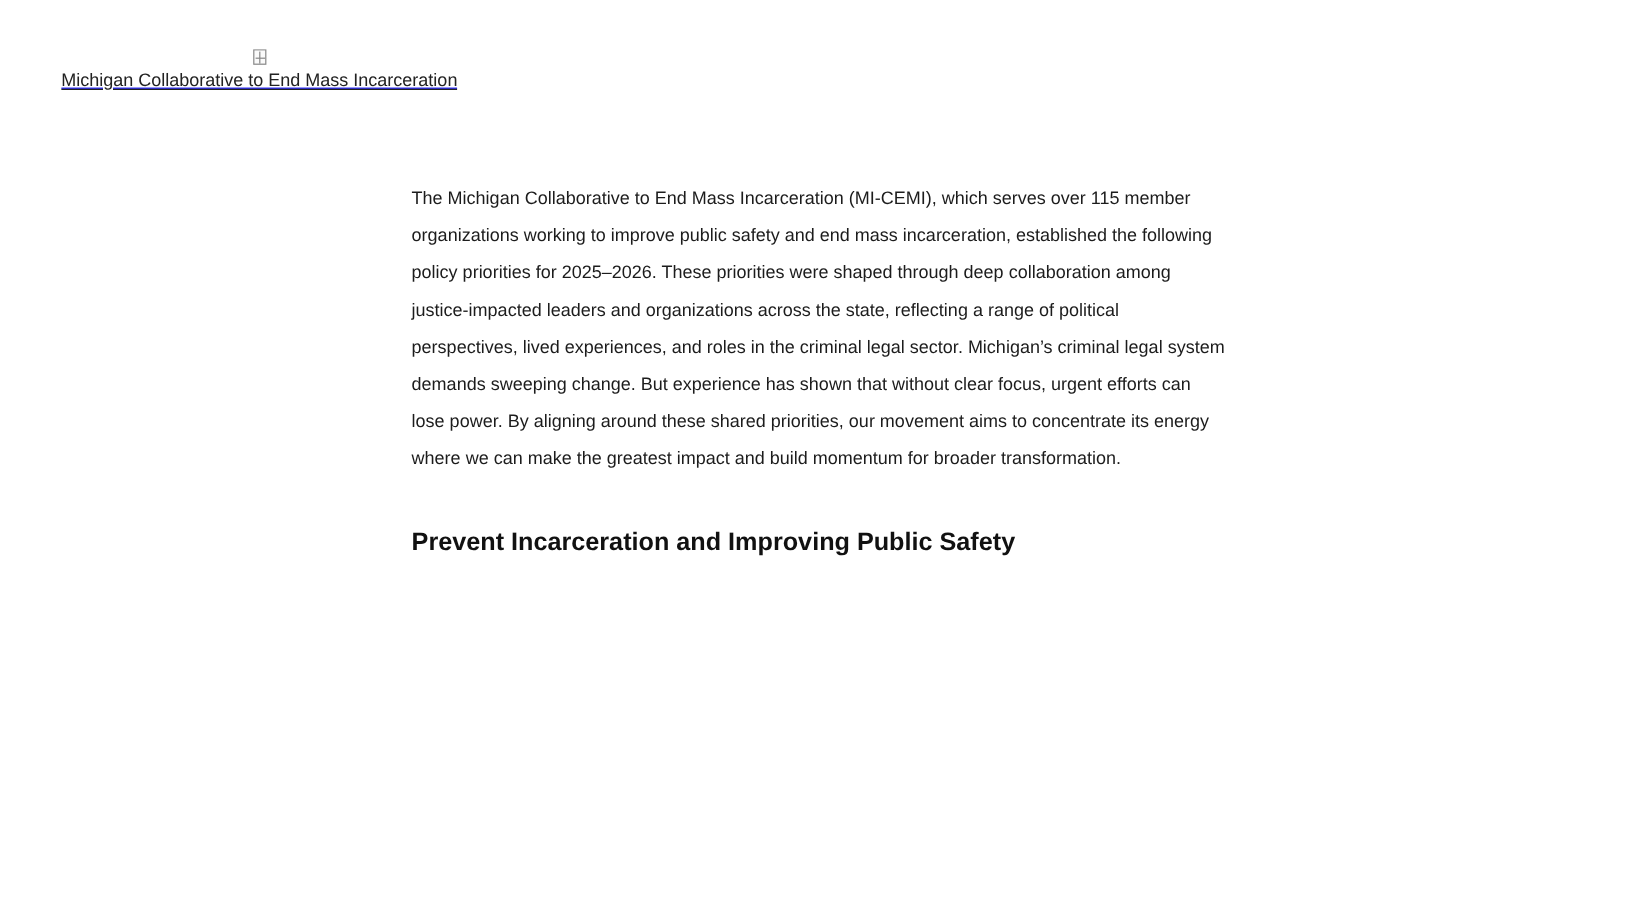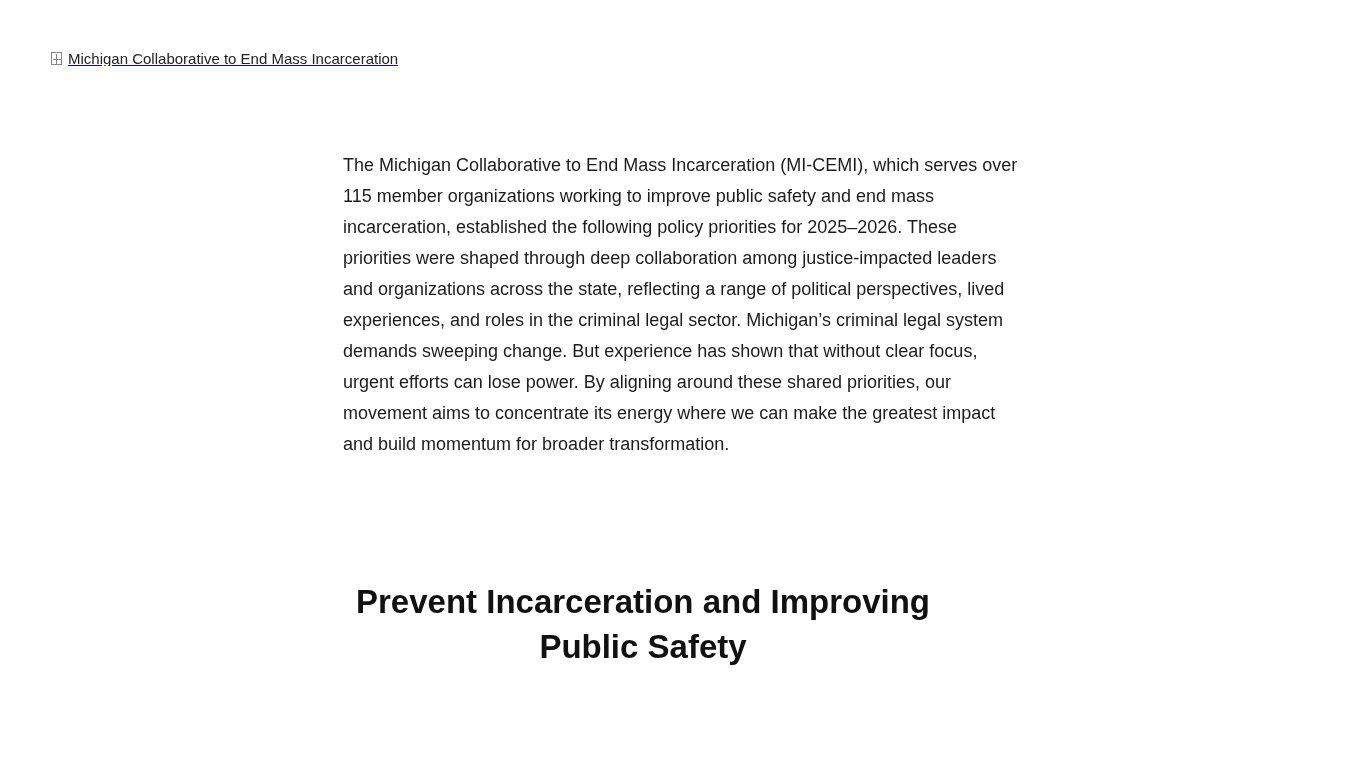--- a/index.html
+++ b/index.html
@@ -43,20 +43,21 @@
     align-items: center;
     gap: 6px;
     font-size: 15px;
     color: #222;
     text-decoration: underline;
     text-underline-offset: 2px;
     white-space: nowrap;
     line-height: 1;
     max-width: 500px;
     overflow: hidden;
+    flex-direction: column;
   }
 
   .broken-img-icon {
     display: inline-block;
     width: 11px;
     height: 13px;
     border: 1px solid #888;
     position: relative;
     background: #fafafa;
     flex: 0 0 auto;
@@ -140,34 +141,33 @@
     line-height: 1.15;
     font-weight: 400;
     letter-spacing: -0.5px;
     margin: 16px 0 0 0;
     color: #111111;
     max-width: 650px;
   }
 
   .intro-paragraph {
     margin: 34px 12px 0 0;
-    font-size: 18px;
+    font-size: 15px;
     line-height: 31px;
     color: #1c1c1c;
     max-width: 678px;
   }
 
   .section-heading {
-    margin: 120px 0 0 0;
-    font-size: 33px;
+    margin: 40px 0 0 0;
+    font-size: 21px;
     line-height: 1.35;
     font-weight: bold;
     color: #111111;
     max-width: 600px;
-    text-align: center;
   }
 </style>
 </head>
 <body>
 
 <div class="page">
 
   <header class="site-header">
 
     <a class="logo-wrap" href="#">

